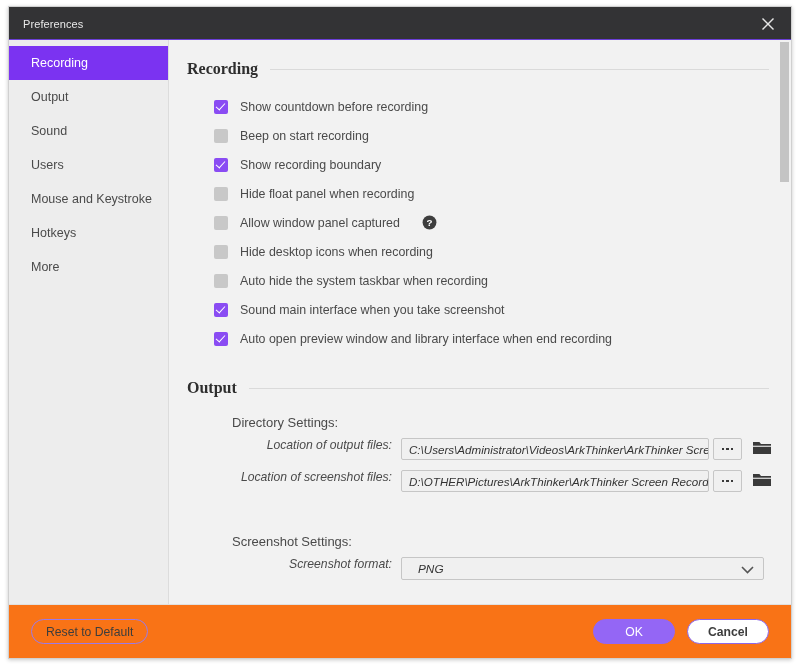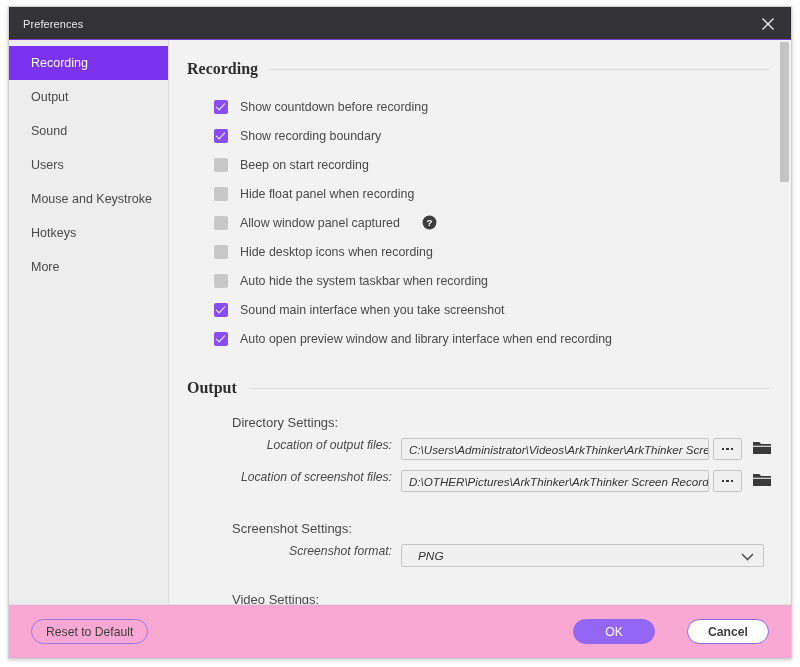--- a/index.html
+++ b/index.html
@@ -280,27 +280,26 @@
     width: 9px;
     height: 140px;
     background: #c4c4c4;
     cursor: pointer;
   }
 
   
   .footer {
     flex: 0 0 auto;
     height: 54px;
-    background: #f9a8d4;
+    background: #f97316;
     border-top: 1px solid #e0e0e0;
     display: flex;
     align-items: center;
     padding: 0 22px 0 22px;
     box-sizing: border-box;
-    gap: 20px;
   }
   .btn {
     border-radius: 14px;
     font-size: 12.2px;
     display: inline-flex;
     align-items: center;
     justify-content: center;
     cursor: pointer;
     box-sizing: border-box;
   }
@@ -381,27 +380,27 @@
         </div>
 
         <div class="check-list">
 
           <div class="check-row">
             <div class="cbx on"></div>
             <div class="check-label">Show countdown before recording</div>
           </div>
 
           <div class="check-row">
+            <div class="cbx"></div>
+            <div class="check-label">Beep on start recording</div>
+          </div>
+
+          <div class="check-row">
             <div class="cbx on"></div>
             <div class="check-label">Show recording boundary</div>
-          </div>
-
-          <div class="check-row">
-            <div class="cbx"></div>
-            <div class="check-label">Beep on start recording</div>
           </div>
 
           <div class="check-row">
             <div class="cbx"></div>
             <div class="check-label">Hide float panel when recording</div>
           </div>
 
           <div class="check-row">
             <div class="cbx"></div>
             <div class="check-label">Allow window panel captured</div>
@@ -461,21 +460,21 @@
             <span></span>
             <span></span>
             <span></span>
           </div>
           <svg class="folder-btn" viewBox="0 0 20 17">
             <path d="M1 3.5h6.4l1.6 2H19v10H1z" fill="#3a3a3a"></path>
             <rect x="1" y="7.2" width="18" height="1.1" fill="#f2f2f2"></rect>
           </svg>
         </div>
 
-        <div class="sub-head" style="margin-top:25px;">Screenshot Settings:</div>
+        <div class="sub-head" style="margin-top:38px;">Screenshot Settings:</div>
 
         <div class="field-row">
           <div class="field-label">Screenshot format:</div>
           <div class="select-box">
             <span>PNG</span>
             <svg class="caret" width="13" height="8" viewBox="0 0 13 8">
               <polyline points="1,1 6.5,6.5 12,1" fill="none" stroke="#555555" stroke-width="1.6"></polyline>
             </svg>
           </div>
         </div>

